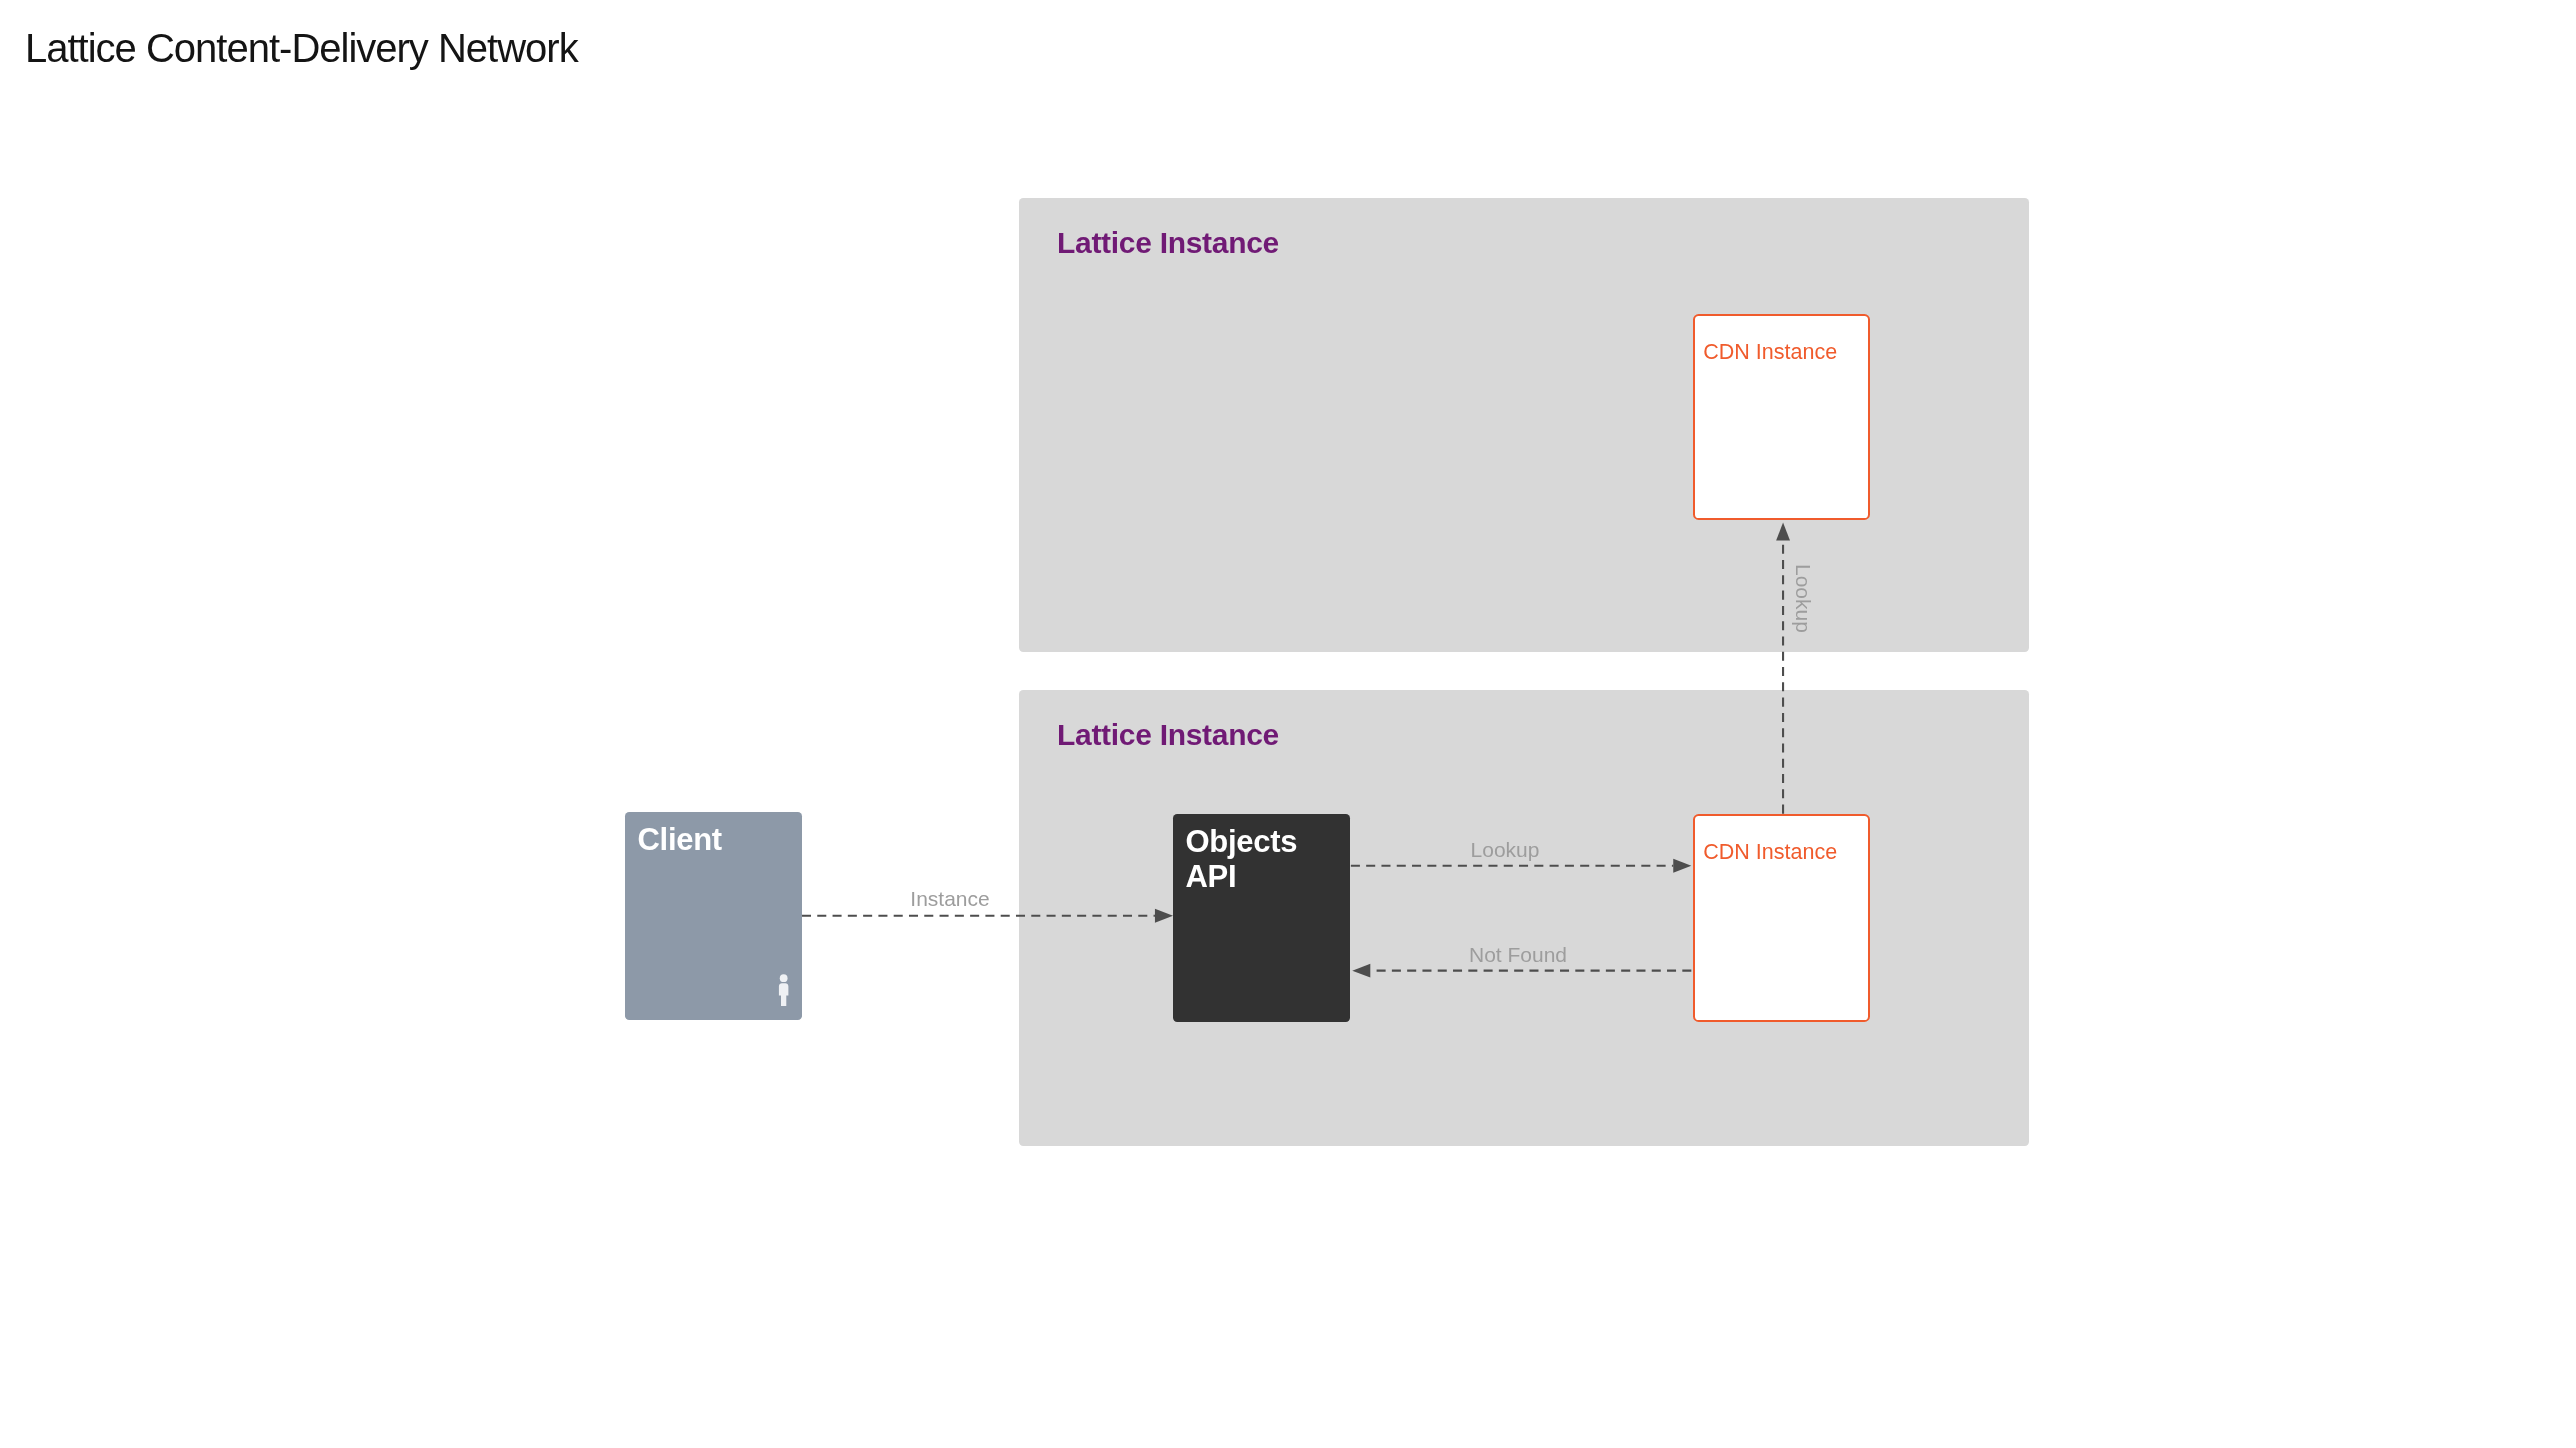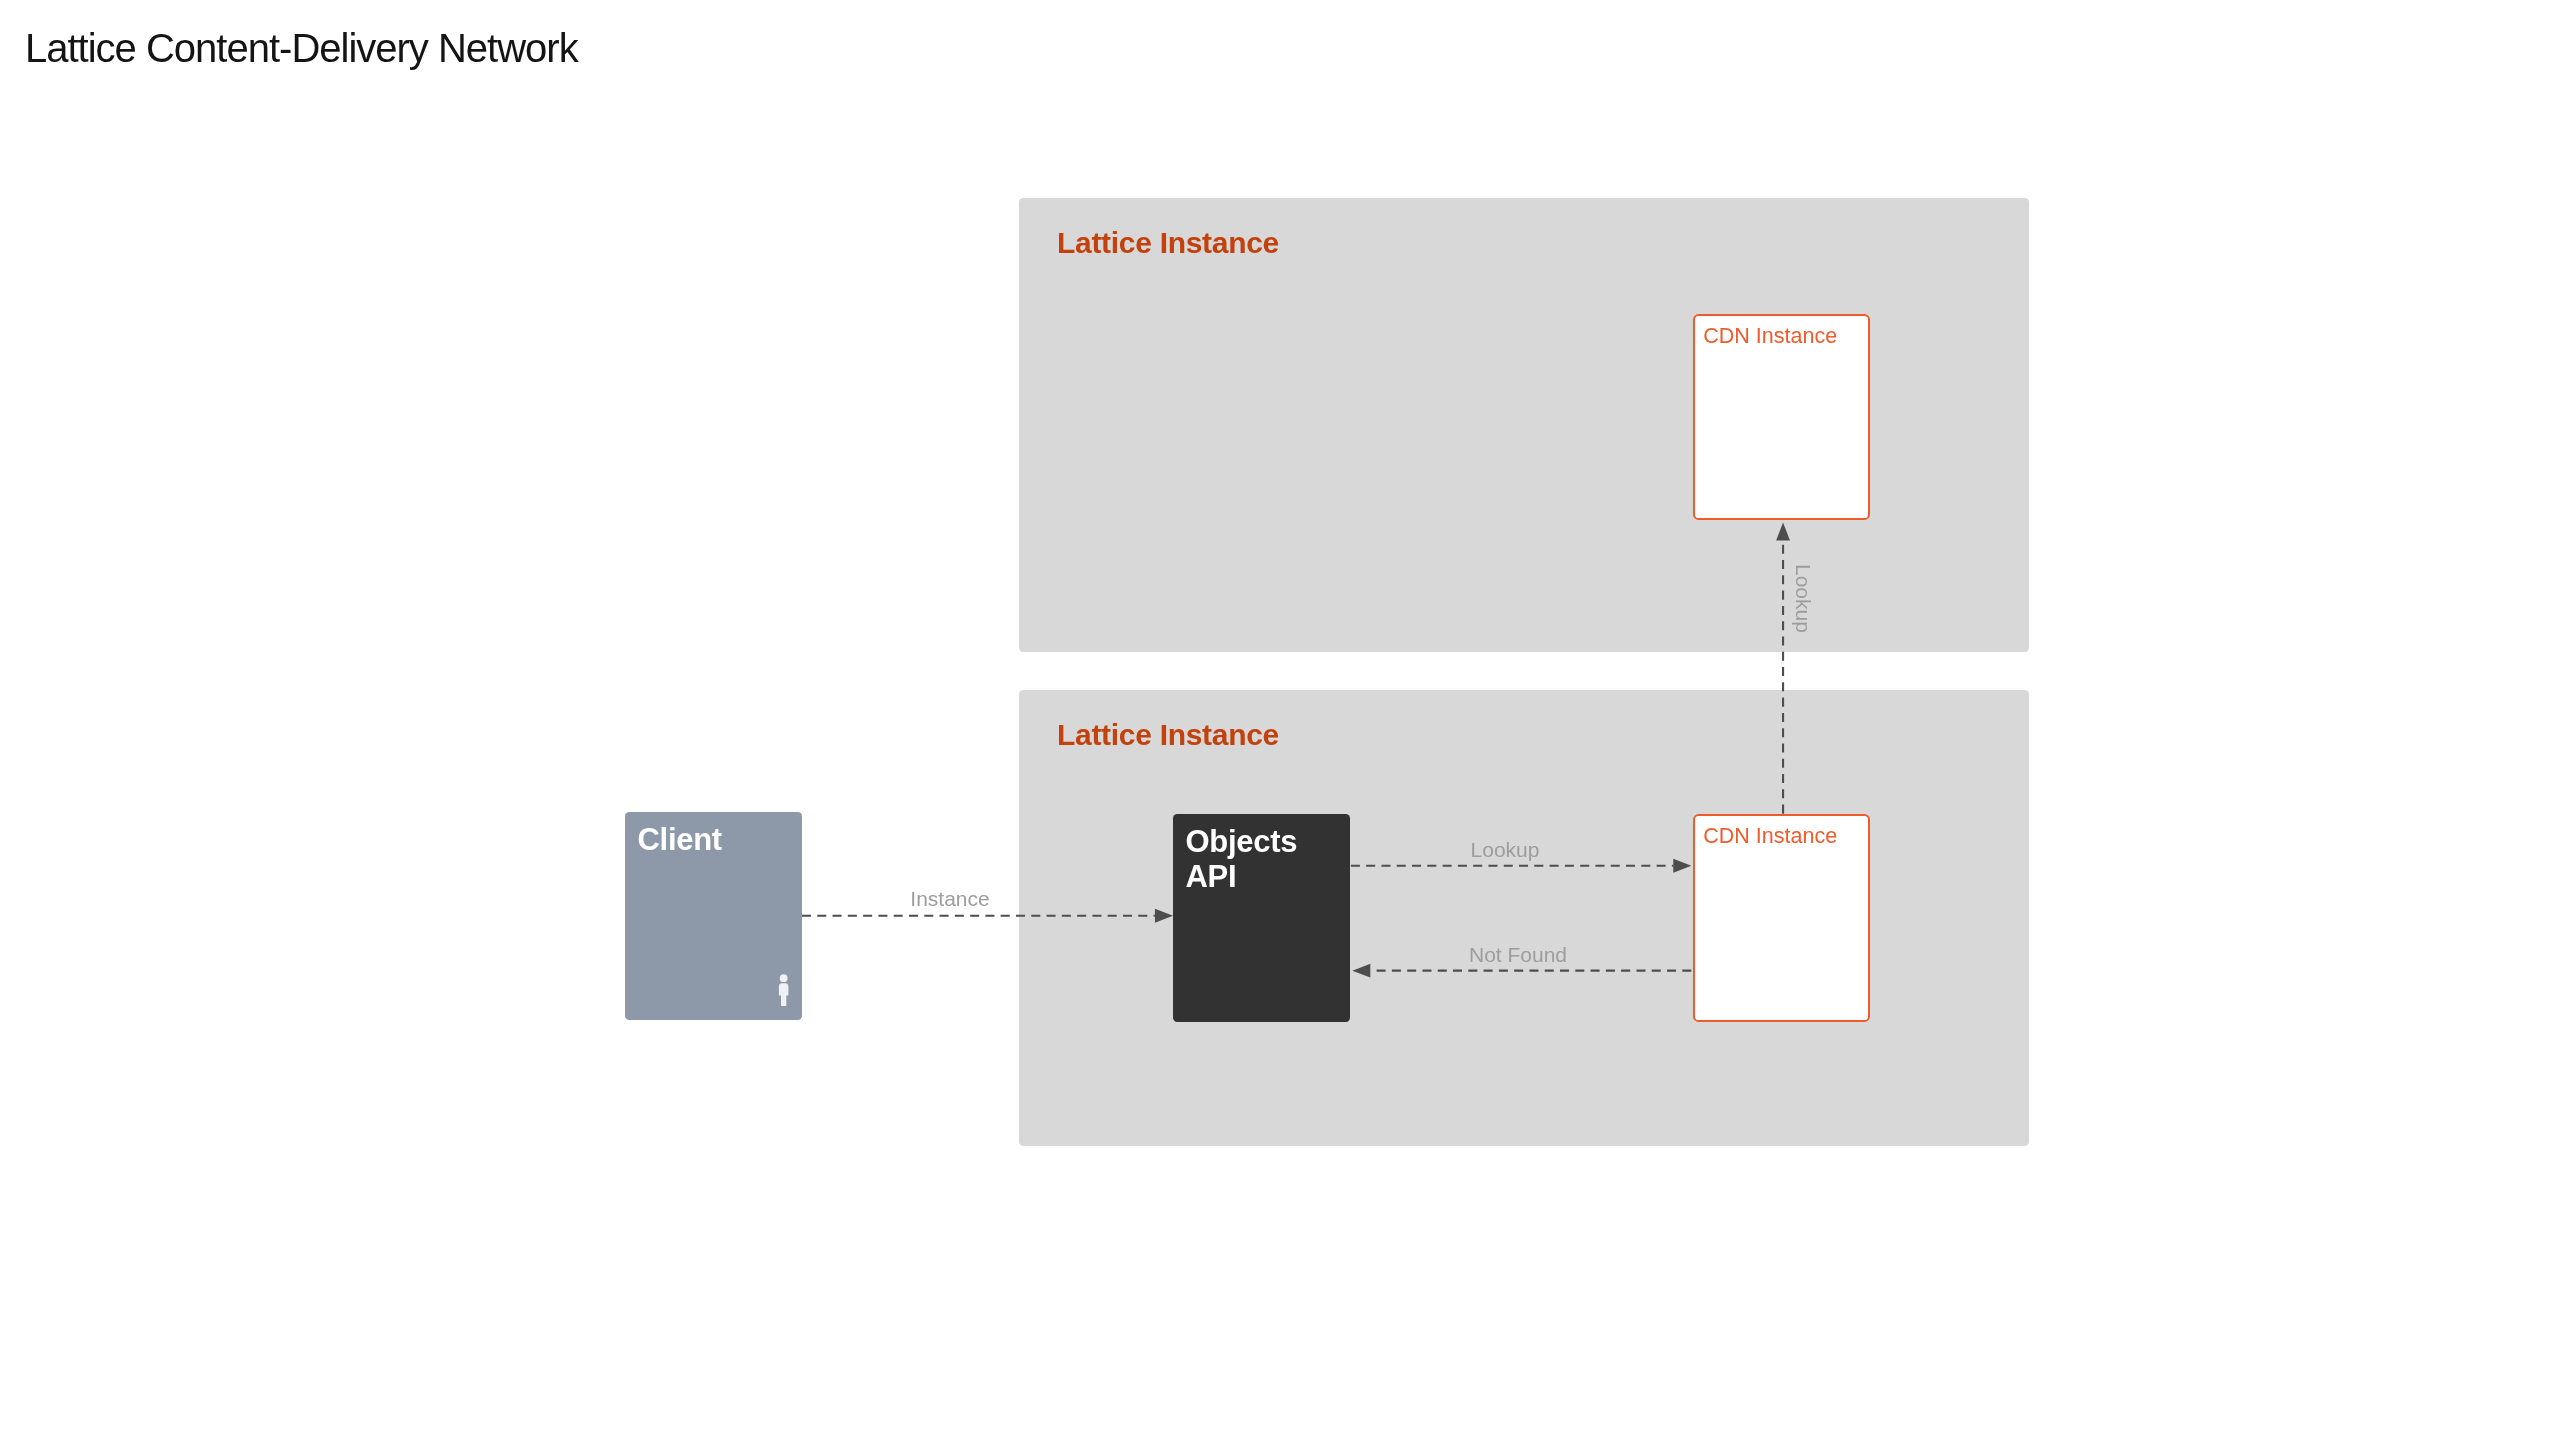--- a/index.html
+++ b/index.html
@@ -35,21 +35,21 @@
   }
   .instance-top { top: 198px; height: 454px; }
   .instance-bottom { top: 690px; height: 456px; }
   .instance-title {
     position: absolute;
     left: 38px;
     top: 28px;
     font-size: 30px;
     font-weight: 700;
     letter-spacing: -0.3px;
-    color: #c2410c;
+    color: #701a75;
     white-space: nowrap;
   }
   .node {
     position: absolute;
     width: 177px;
     height: 208px;
     border-radius: 4.2px;
     box-sizing: border-box;
   }
   .cdn-node {
@@ -57,20 +57,21 @@
     border: 2.1px solid #f05b2c;
     border-radius: 5.6px;
   }
   .cdn-node .node-label {
     display: block;
     padding: 8.3px 8.3px 0 8.3px;
     font-size: 21.5px;
     font-weight: 400;
     color: #f05b2c;
     line-height: 1.2;
+    margin-top: 16px;
   }
   .cdn-top { left: 1693px; top: 314px; height: 206px; }
   .cdn-bottom { left: 1693px; top: 814px; height: 208px; }
   .client-node {
     left: 625px; top: 812px;
     background: #8d99a8;
   }
   .api-node {
     left: 1173px; top: 814px;
     background: #323232;

